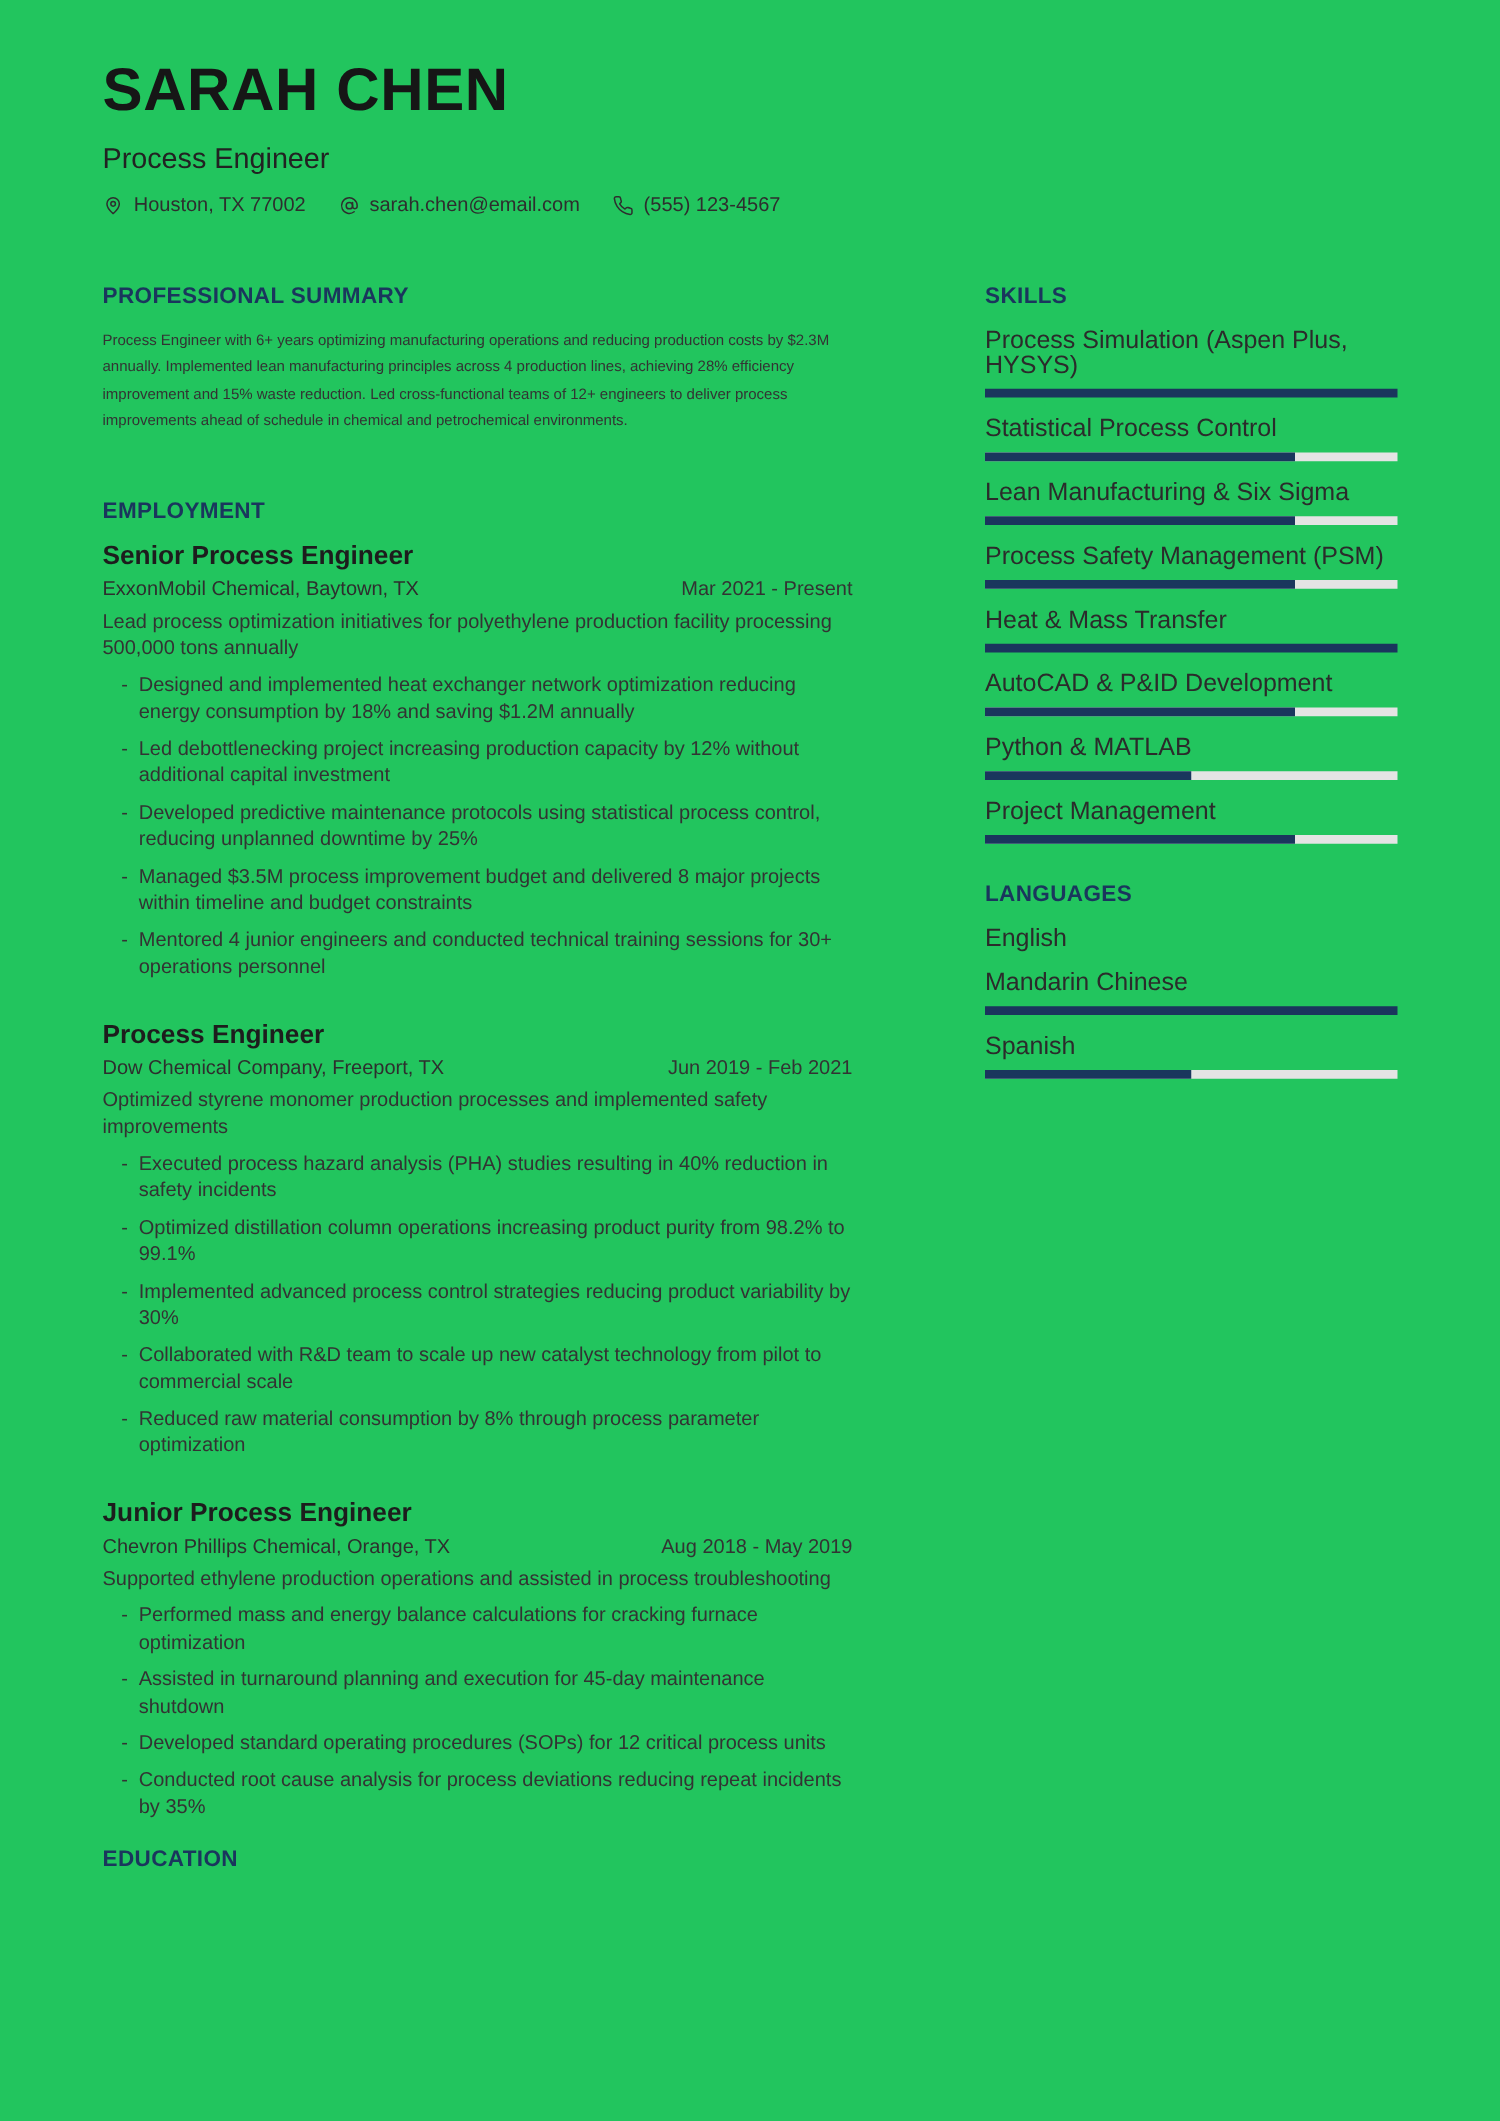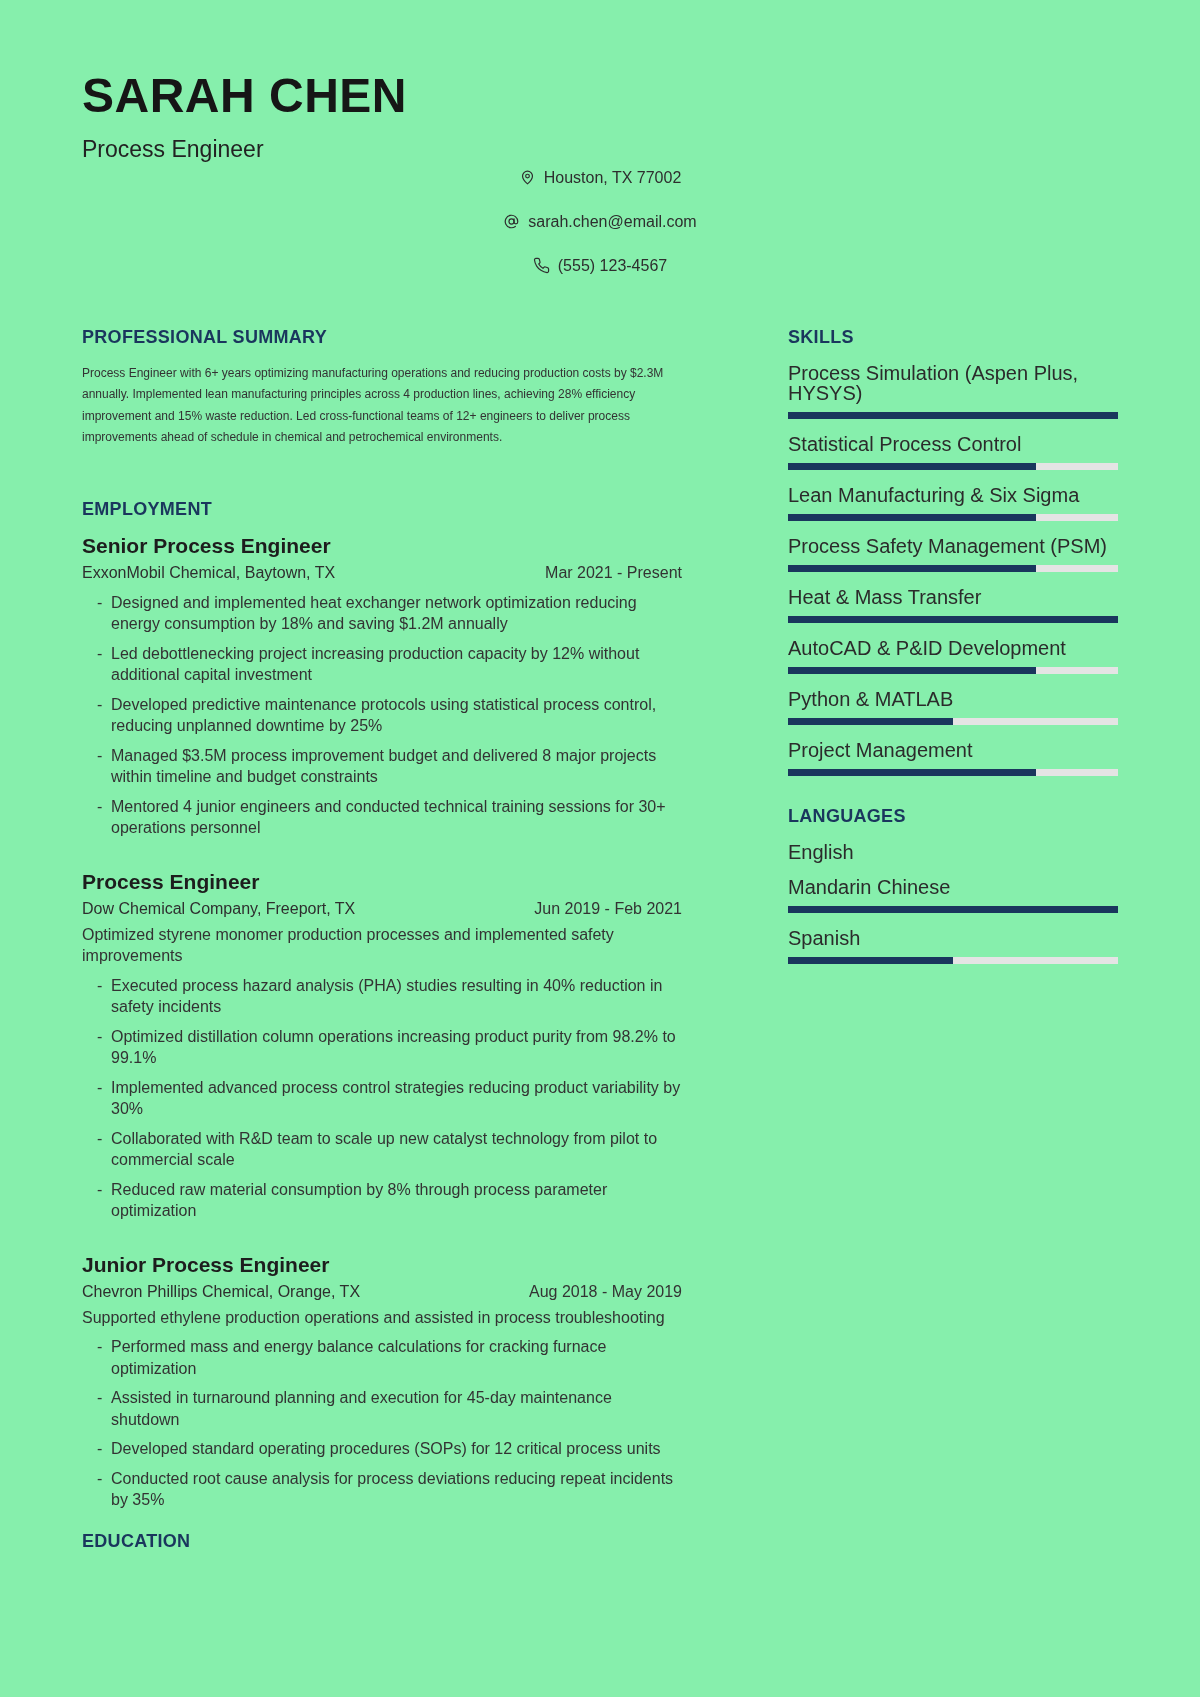--- a/index.html
+++ b/index.html
@@ -4,26 +4,26 @@
 <style>
   :root{
     --accent:#1a365d;
     --track:#e4e4e4;
     --text-dark:#161616;
     --text-body:#333333;
   }
   *{box-sizing:border-box;}
   html,body{margin:0;padding:0;background:#ffffff;}
   body{font-family:"Liberation Sans", sans-serif;color:var(--text-body);}
-  .page{width:1200px;height:1697px;margin:0 auto;background:#86efac;padding:72px 82px 0 82px;overflow:hidden;position:relative;}
+  .page{width:1200px;height:1697px;margin:0 auto;background:#22c55e;padding:49px 82px 0 82px;overflow:hidden;position:relative;}
 
   
   .name{font-size:48px;font-weight:700;line-height:1;color:var(--text-dark);letter-spacing:.5px;}
   .job-headline{font-size:23px;color:#222;margin-top:16px;line-height:1.2;}
-  .contact-row{display:flex;align-items:center;gap:26px;margin-top:5px;font-size:16px;color:#2e2e2e;flex-direction:column;}
+  .contact-row{display:flex;align-items:center;gap:26px;margin-top:15px;font-size:16px;color:#2e2e2e;}
   .contact-item{display:flex;align-items:center;gap:8px;}
   .contact-item svg{display:block;stroke:#2e2e2e;fill:none;stroke-width:1.7;stroke-linecap:round;stroke-linejoin:round;}
 
   
   .main{display:flex;justify-content:space-between;margin-top:52px;}
   .col-left{width:600px;flex:none;}
   .col-right{width:330px;flex:none;}
 
   .section-heading{font-size:18px;font-weight:700;color:var(--accent);letter-spacing:.3px;line-height:20px;margin:0 0 16px 0;}
 
@@ -104,20 +104,21 @@
         <h2 class="section-heading">EMPLOYMENT</h2>
 
         <div>
 
             <div class="job">
               <div class="job-title">Senior Process Engineer</div>
               <div class="job-meta">
                 <span class="job-company">ExxonMobil Chemical, Baytown, TX</span>
                 <span class="job-dates">Mar 2021 - Present</span>
               </div>
+              <div class="job-desc">Lead process optimization initiatives for polyethylene production facility processing 500,000 tons annually</div>
               <div class="bullets">
 
                   <div class="bullet">
                     <span class="dash">-</span>
                     <span class="bullet-text">Designed and implemented heat exchanger network optimization reducing energy consumption by 18% and saving $1.2M annually</span>
                   </div>
 
                   <div class="bullet">
                     <span class="dash">-</span>
                     <span class="bullet-text">Led debottlenecking project increasing production capacity by 12% without additional capital investment</span>

